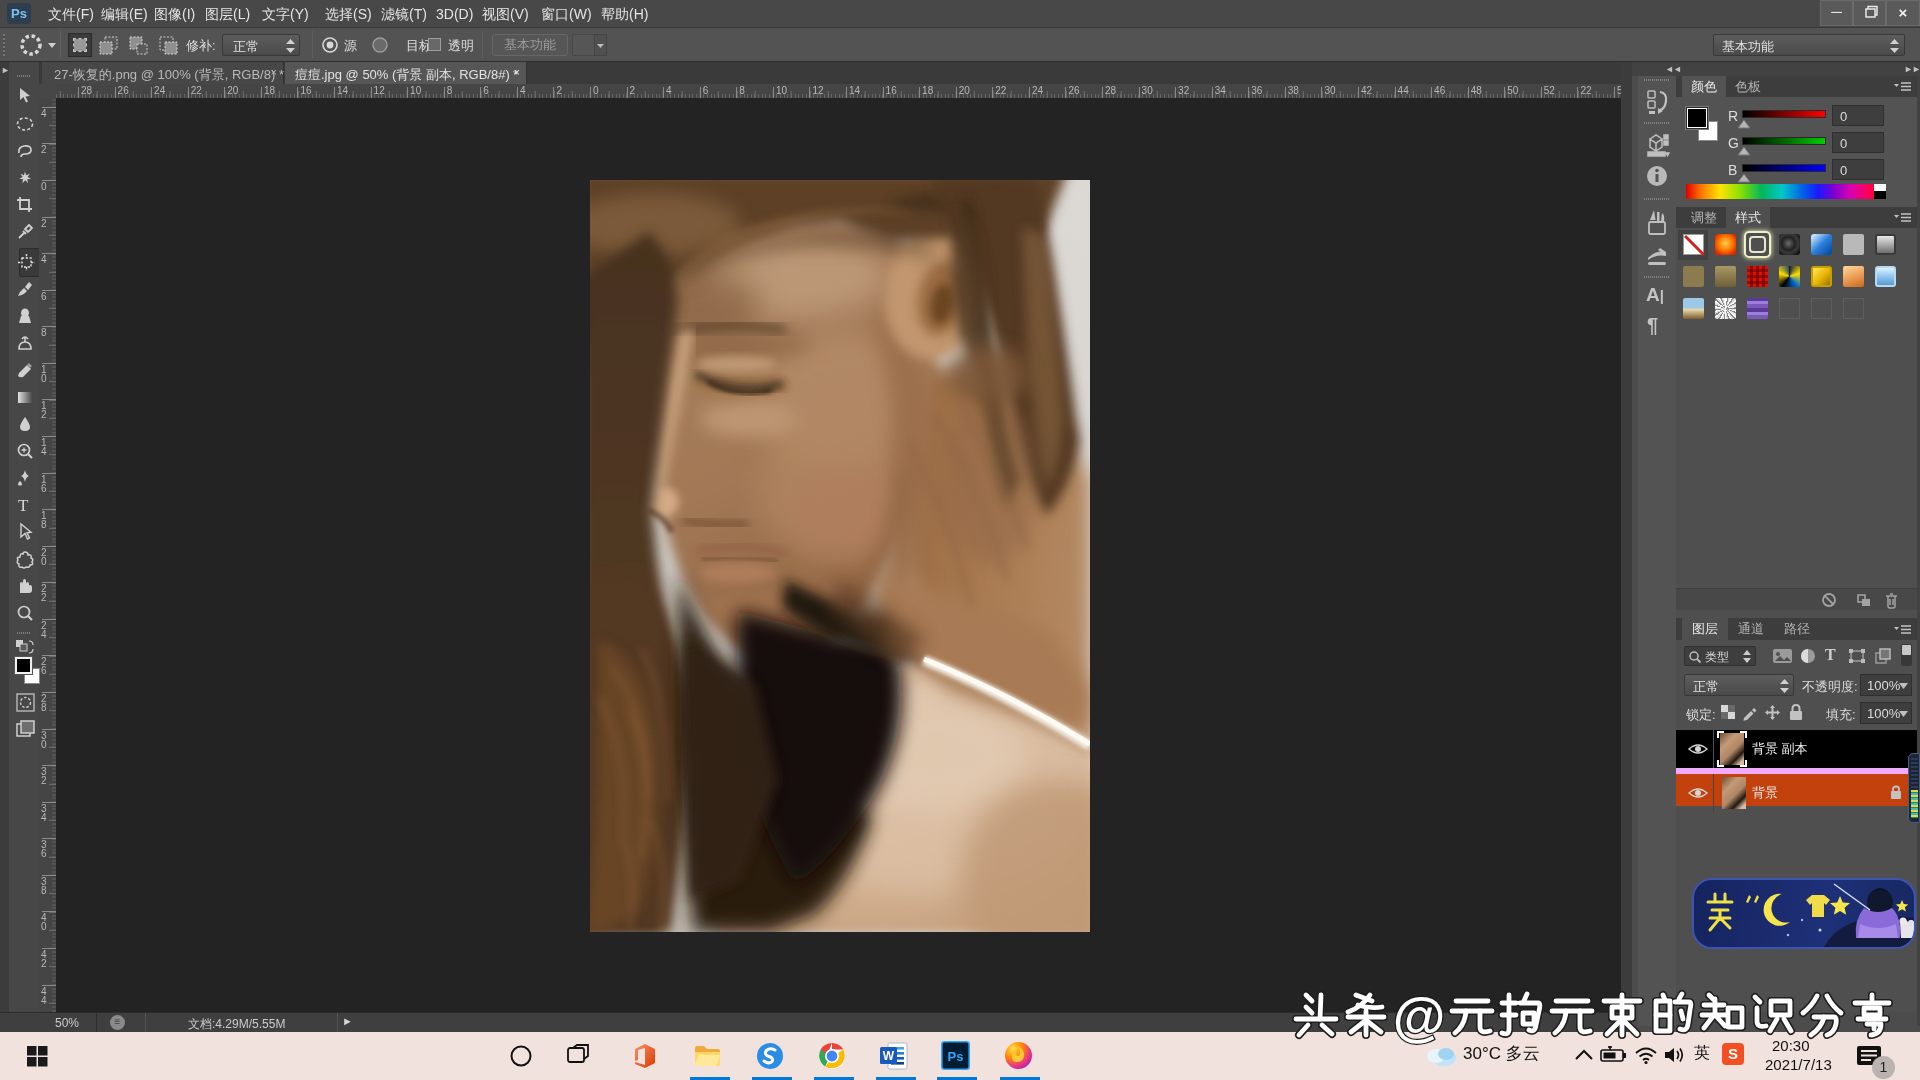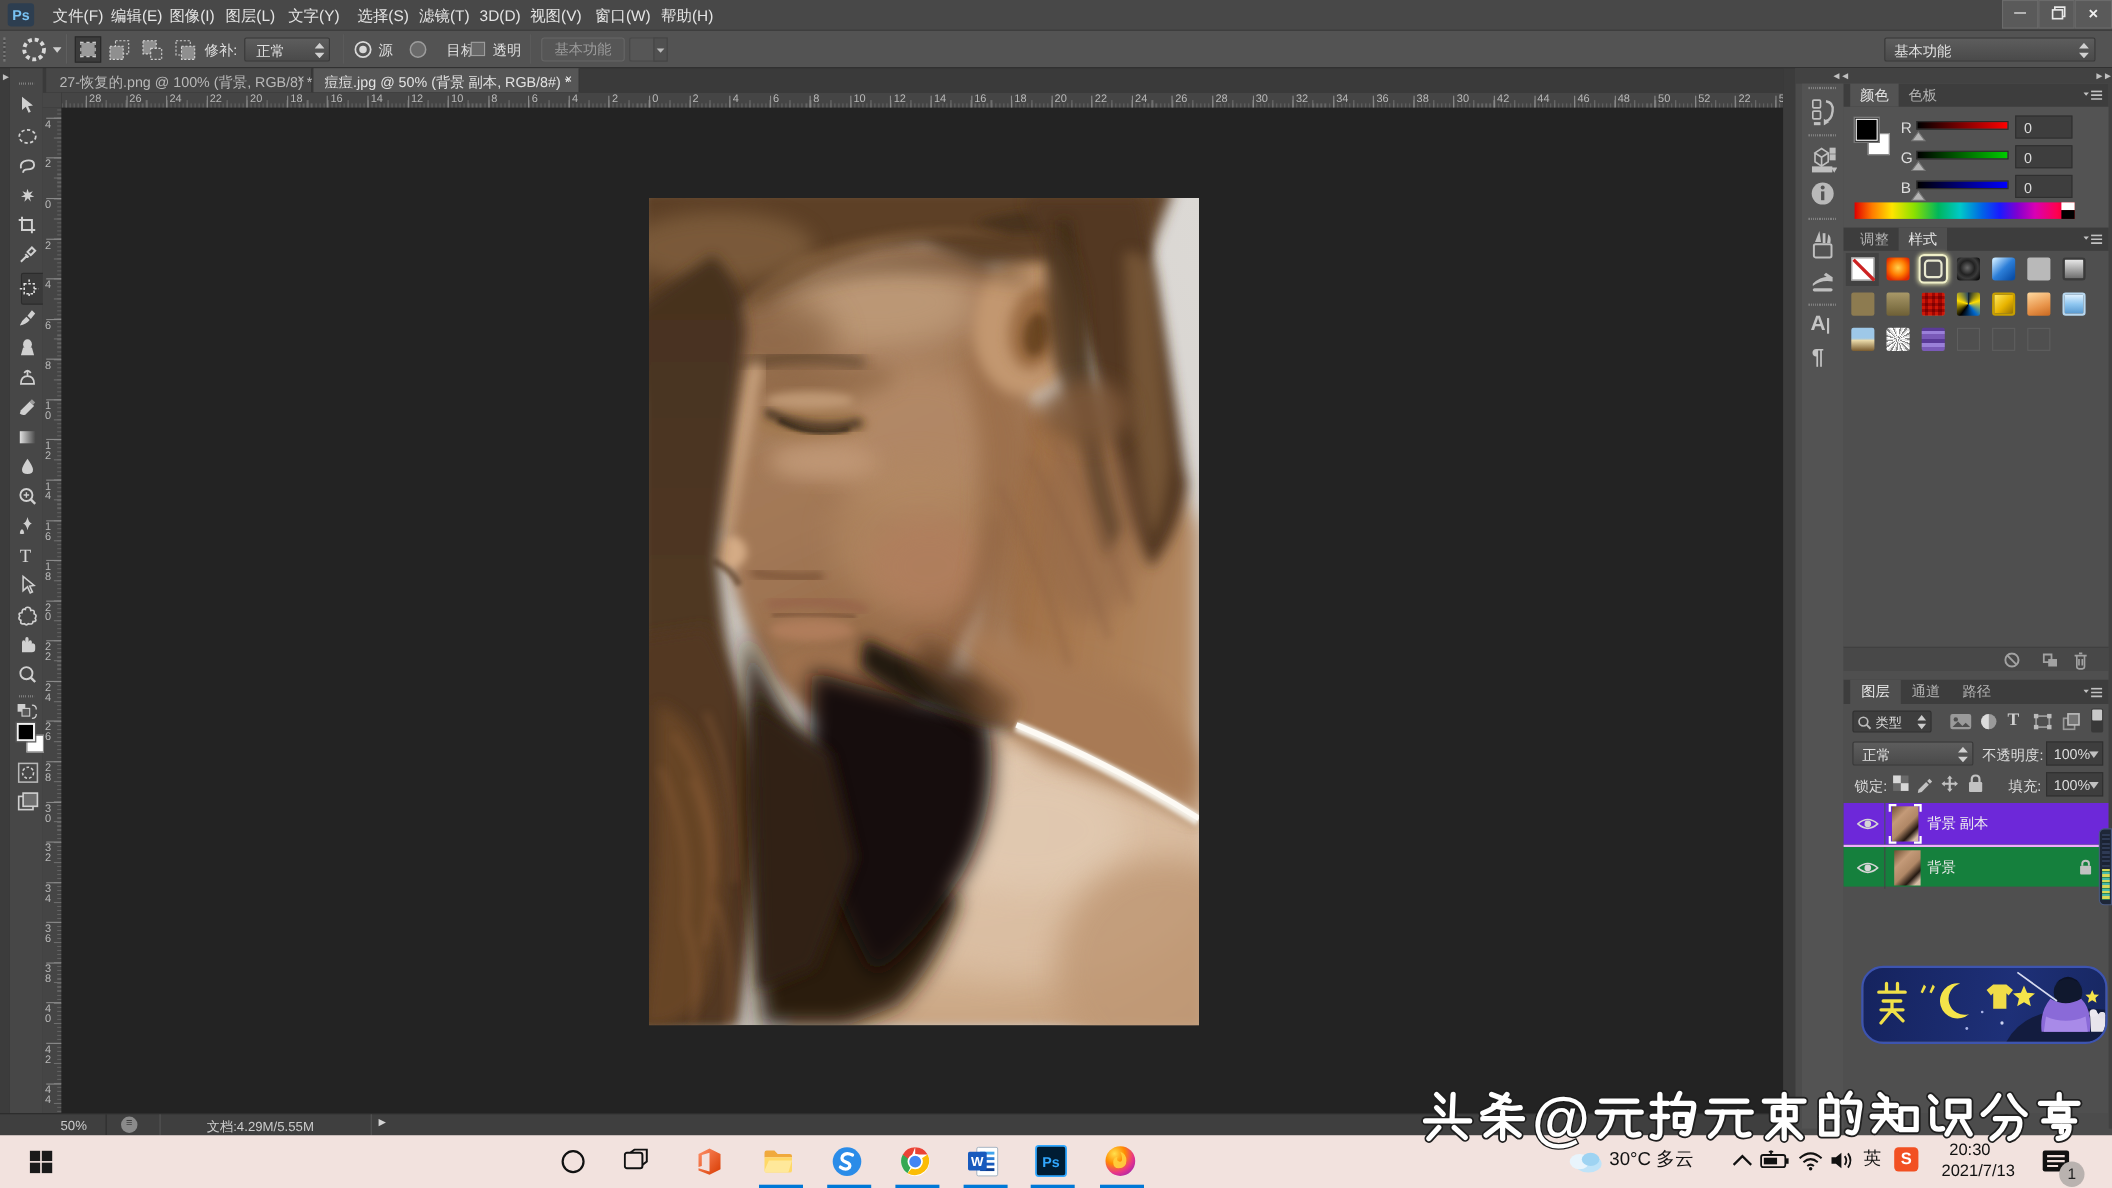--- a/index.html
+++ b/index.html
@@ -752,35 +752,35 @@
         <rect x="2" y="8" width="12" height="9" rx="1" fill="#c2c2c2"></rect>
         <path d="M4.5 8 V5.5 Q4.5 2 8 2 Q11.5 2 11.5 5.5 V8" fill="none" stroke="#c2c2c2" stroke-width="2"></path>
       </svg>
   <div class="lbl" style="left:150px;top:88px">填充:</div>
   <div class="ibox" style="left:184px;top:84px;width:52px;height:22px">
         <span style="position:absolute;left:6px;top:3px">100%</span>
         <svg style="position:absolute;right:3px;top:8px" width="9" height="7">
           <path d="M0 0 l4.5 6 l4.5-6 z" fill="#c0c0c0"></path>
         </svg>
       </div>
-  <div class="abs" style="left:0;top:112px;width:241px;height:38px;background:#6d28d9">
+  <div class="abs" style="left:0;top:112px;width:241px;height:38px;background:#000000">
         <div style="position:absolute;left:37px;top:0;width:1px;height:38px;background:#46525e"></div>
     <svg class="abs" style="left:12px;top:12px" width="20" height="14">
           <path d="M1 7 Q10 -1 19 7 Q10 15 1 7 Z" fill="none" stroke="#d5d5d5" stroke-width="1.5"></path>
           <circle cx="10" cy="7" r="3" fill="#d5d5d5"></circle>
         </svg>
     <div class="abs" style="left:44px;top:3px;width:24px;height:32px;background:linear-gradient(135deg,#6e4f33 0%,#c49a78 30%,#b08766 55%,#241811 75%,#d8bca4 90%)"></div>
     <svg class="abs" style="left:40px;top:0;width:32px;height:38px">
           <g stroke="#fff" stroke-width="2" fill="none">
             <path d="M2 8 V2 H8 M24 2 H30 V8 M30 30 V36 H24 M8 36 H2 V30"></path>
           </g>
         </svg>
     <div class="abs" style="left:76px;top:10px;color:#f0f0f0;font-size:13px">背景 副本</div>
   </div>
-  <div class="abs" style="left:0;top:150px;width:241px;height:38px;background:#15803d;border-top:2px solid #f0abfc">
+  <div class="abs" style="left:0;top:150px;width:241px;height:38px;background:#c2410c;border-top:6px solid #f0abfc">
         <div style="position:absolute;left:37px;top:0;width:1px;height:38px;background:#444"></div>
     <svg class="abs" style="left:12px;top:12px" width="20" height="14">
           <path d="M1 7 Q10 -1 19 7 Q10 15 1 7 Z" fill="none" stroke="#d5d5d5" stroke-width="1.5"></path>
           <circle cx="10" cy="7" r="3" fill="#d5d5d5"></circle>
         </svg>
     <div class="abs" style="left:46px;top:3px;width:24px;height:32px;background:linear-gradient(135deg,#6e4f33 0%,#c49a78 30%,#b08766 55%,#241811 75%,#d8bca4 90%)"></div>
     <div class="abs" style="left:76px;top:10px;color:#e8e8e8;font-size:13px">背景</div>
     <svg class="abs" style="left:213px;top:10px" width="14" height="16">
           <rect x="2" y="7" width="10" height="8" rx="1" fill="#c2c2c2"></rect>
           <path d="M4 7 V5 Q4 2.5 7 2.5 Q10 2.5 10 5 V7" fill="none" stroke="#c2c2c2" stroke-width="1.8"></path>

